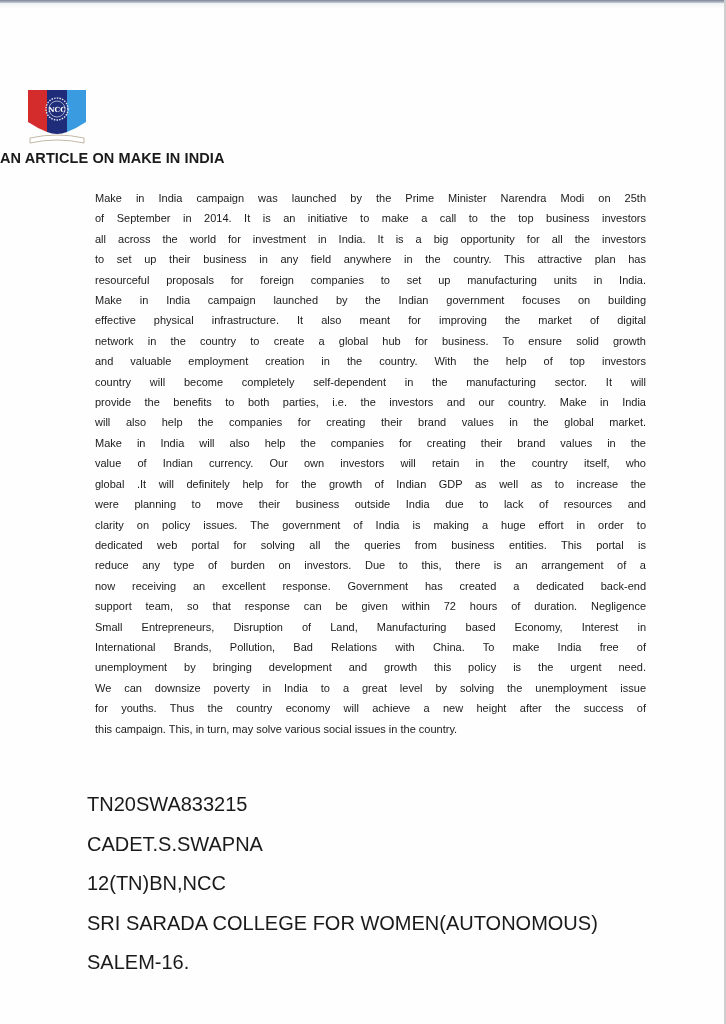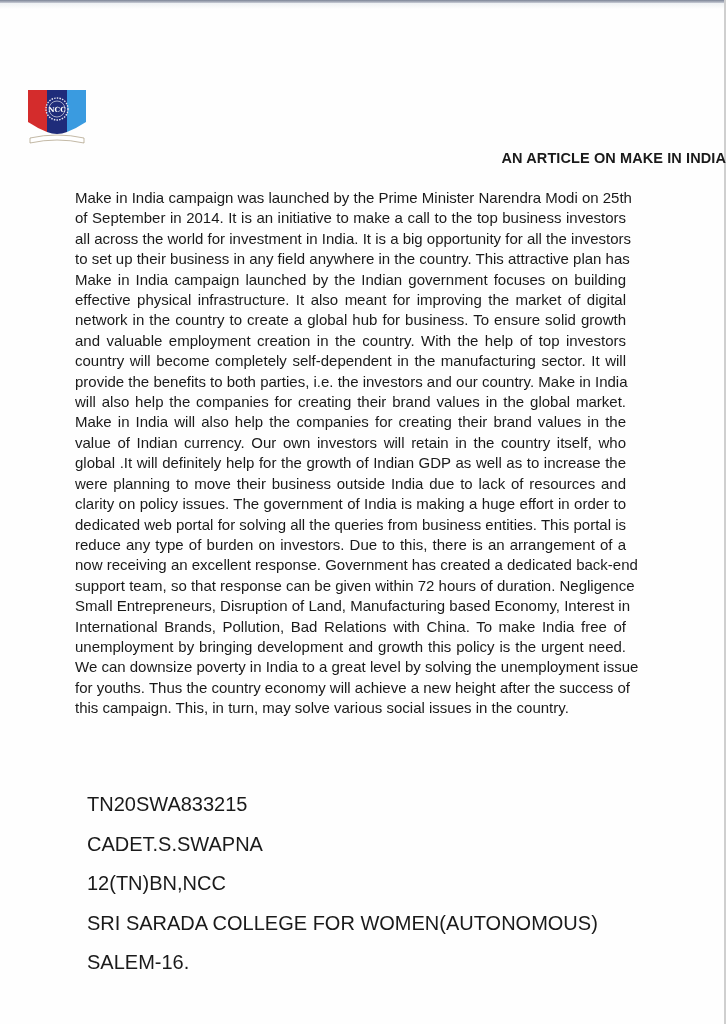--- a/index.html
+++ b/index.html
@@ -8,25 +8,25 @@
     font-family: "Liberation Sans", "DejaVu Sans", sans-serif; color: #1a1a1a;
   }
   .top-edge { position: absolute; left: 0; top: 0; width: 726px; height: 3px;
     background: linear-gradient(#7c8496, #c9cdd6); }
   .top-shade { position: absolute; left: 0; top: 3px; width: 726px; height: 6px;
     background: linear-gradient(#eef1f3, #fefefe); }
   .right-edge { position: absolute; right: 0; top: 0; width: 2px; height: 1024px; background: #cfcfcf; }
 
   .logo { position: absolute; left: 27px; top: 88px; width: 60px; height: 58px; }
 
-  .title { position: absolute; left: 0; width: 726px; top: 150px; text-align: right;
+  .title { position: absolute; left: 0; width: 726px; top: 150px; text-align: left;
     font-weight: bold; font-size: 14.5px; letter-spacing: 0.1px; }
 
-  .body-text { position: absolute; left: 75px; top: 188px; width: 551px;
-    font-size: 15px; line-height: 20.4px; text-align: justify; margin: 0; }
+  .body-text { position: absolute; left: 95px; top: 188px; width: 551px;
+    font-size: 11px; line-height: 20.4px; text-align: justify; margin: 0; }
   .body-text .line { display: block; text-align: justify; text-align-last: justify; white-space: nowrap; }
   .body-text .line.last { text-align-last: left; }
 
   .sig { position: absolute; left: 87px; font-size: 20px; }
 </style>
 </head>
 <body>
 
 <div class="top-edge"></div>
 <div class="top-shade"></div>
@@ -44,20 +44,21 @@
   </svg>
 </div>
 
 <div class="title">AN ARTICLE ON MAKE IN INDIA</div>
 
 <div class="body-text" id="body-text">
     <span class="line">Make in India campaign was launched by the Prime Minister Narendra Modi on 25th</span>
     <span class="line">of September in 2014. It is an initiative to make a call to the top business investors</span>
     <span class="line">all across the world for investment in India. It is a big opportunity for all the investors</span>
     <span class="line">to set up their business in any field anywhere in the country. This attractive plan has</span>
+    <span class="line">resourceful proposals for foreign companies to set up manufacturing units in India.</span>
     <span class="line">Make in India campaign launched by the Indian government focuses on building</span>
     <span class="line">effective physical infrastructure. It also meant for improving the market of digital</span>
     <span class="line">network in the country to create a global hub for business. To ensure solid growth</span>
     <span class="line">and valuable employment creation in the country. With the help of top investors</span>
     <span class="line">country will become completely self-dependent in the manufacturing sector. It will</span>
     <span class="line">provide the benefits to both parties, i.e. the investors and our country. Make in India</span>
     <span class="line">will also help the companies for creating their brand values in the global market.</span>
     <span class="line">Make in India will also help the companies for creating their brand values in the</span>
     <span class="line">value of Indian currency. Our own investors will retain in the country itself, who</span>
     <span class="line">global .It will definitely help for the growth of Indian GDP as well as to increase the</span>

